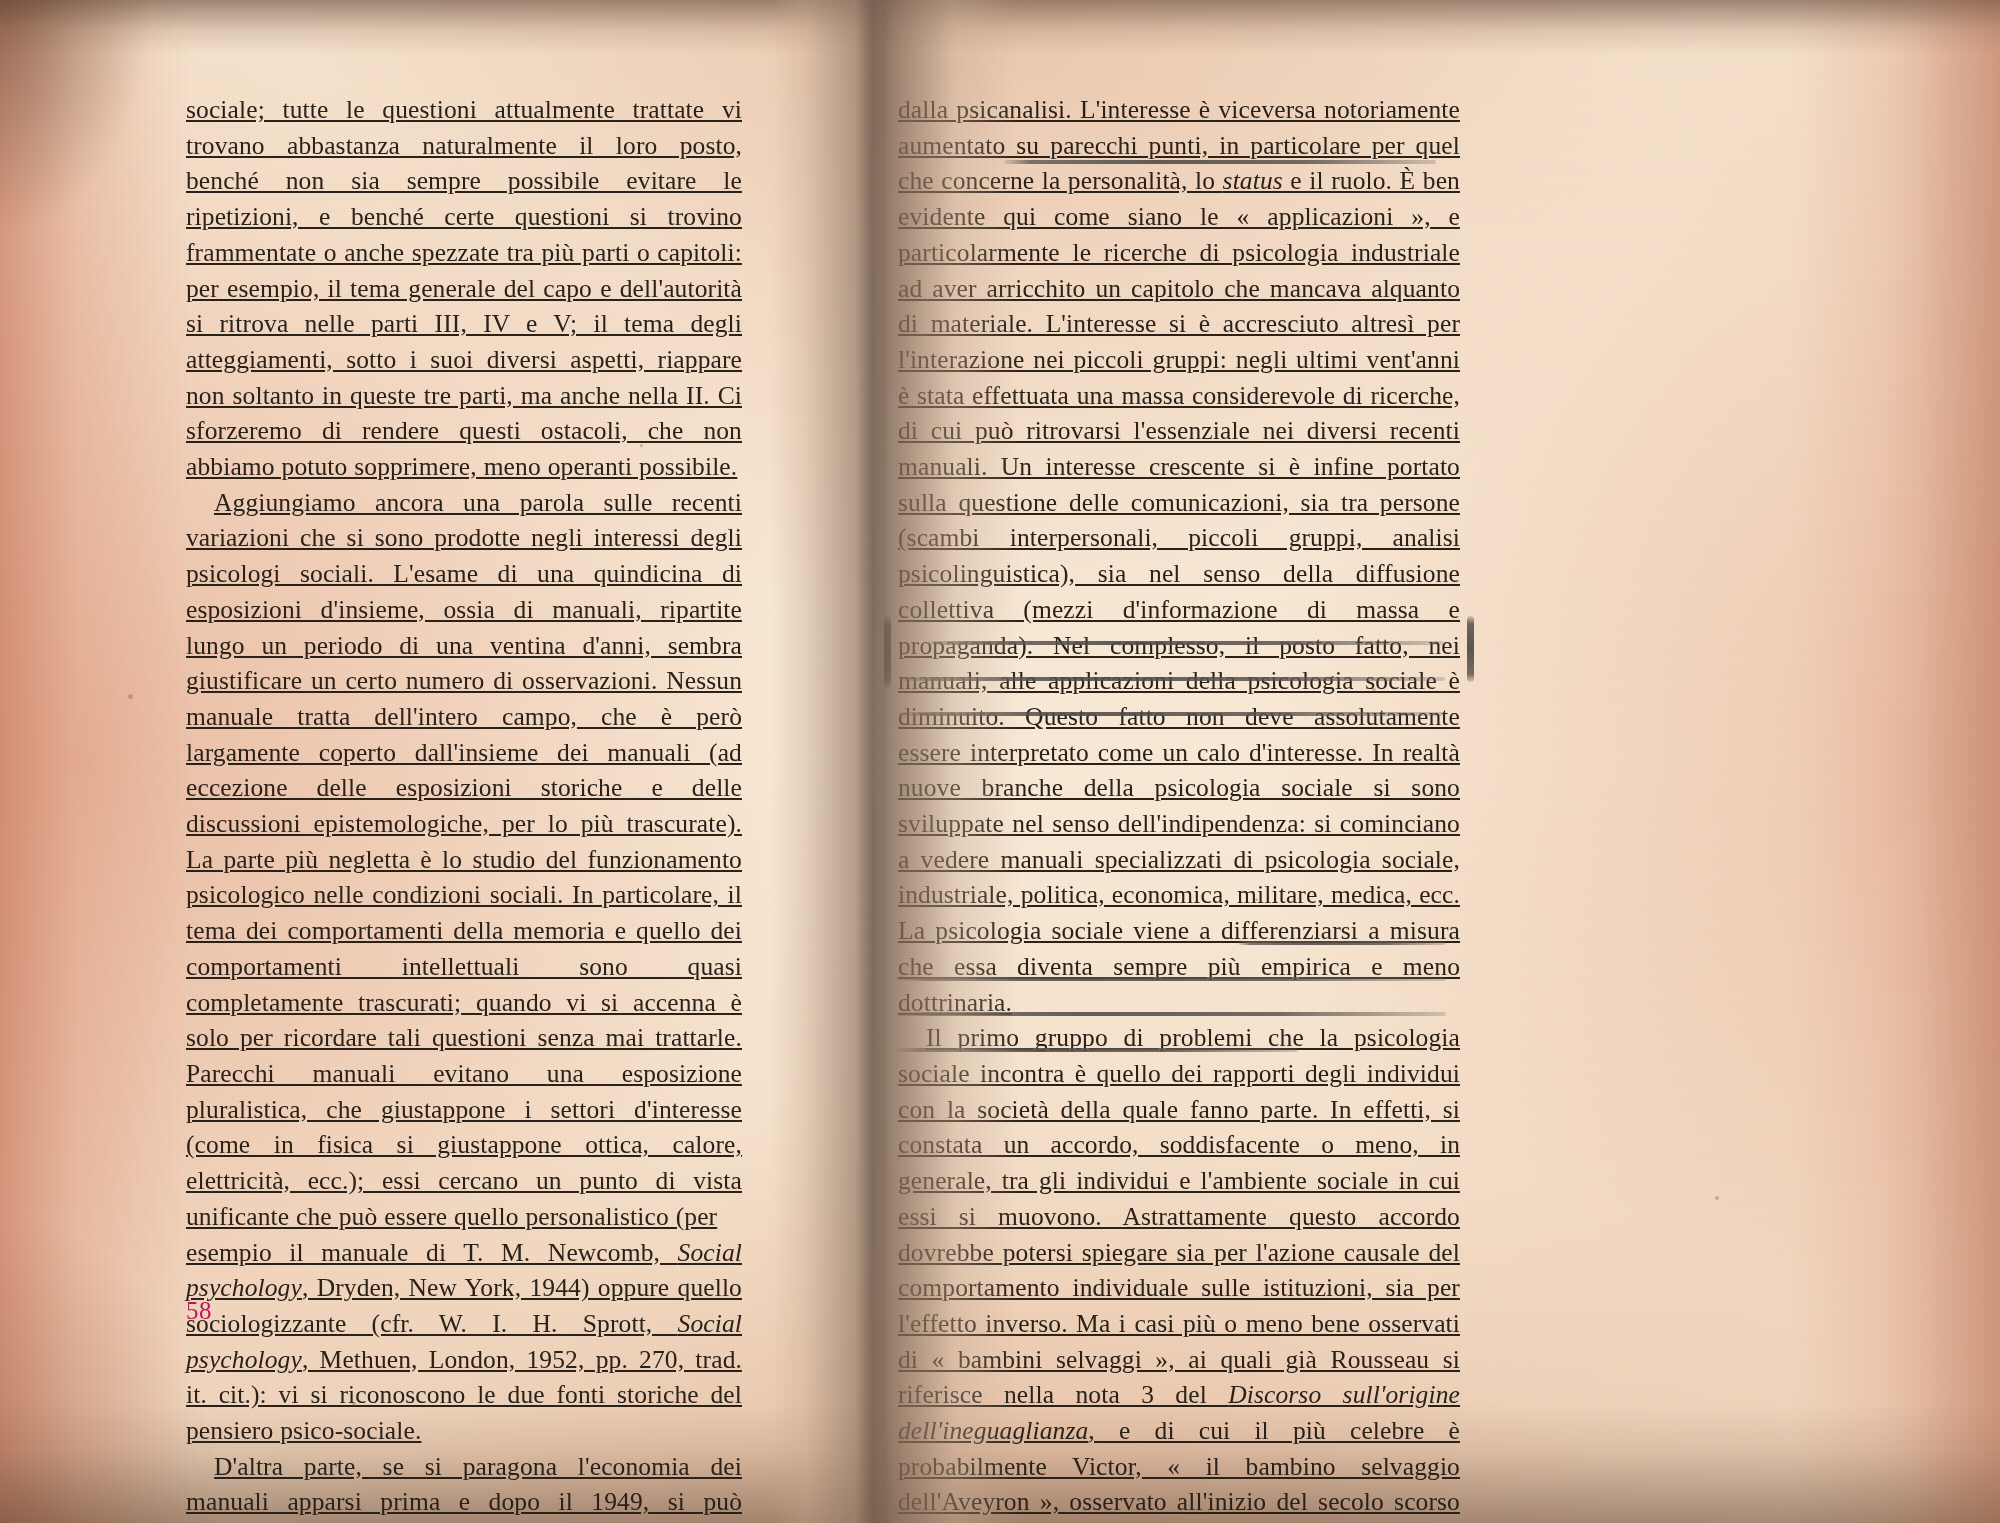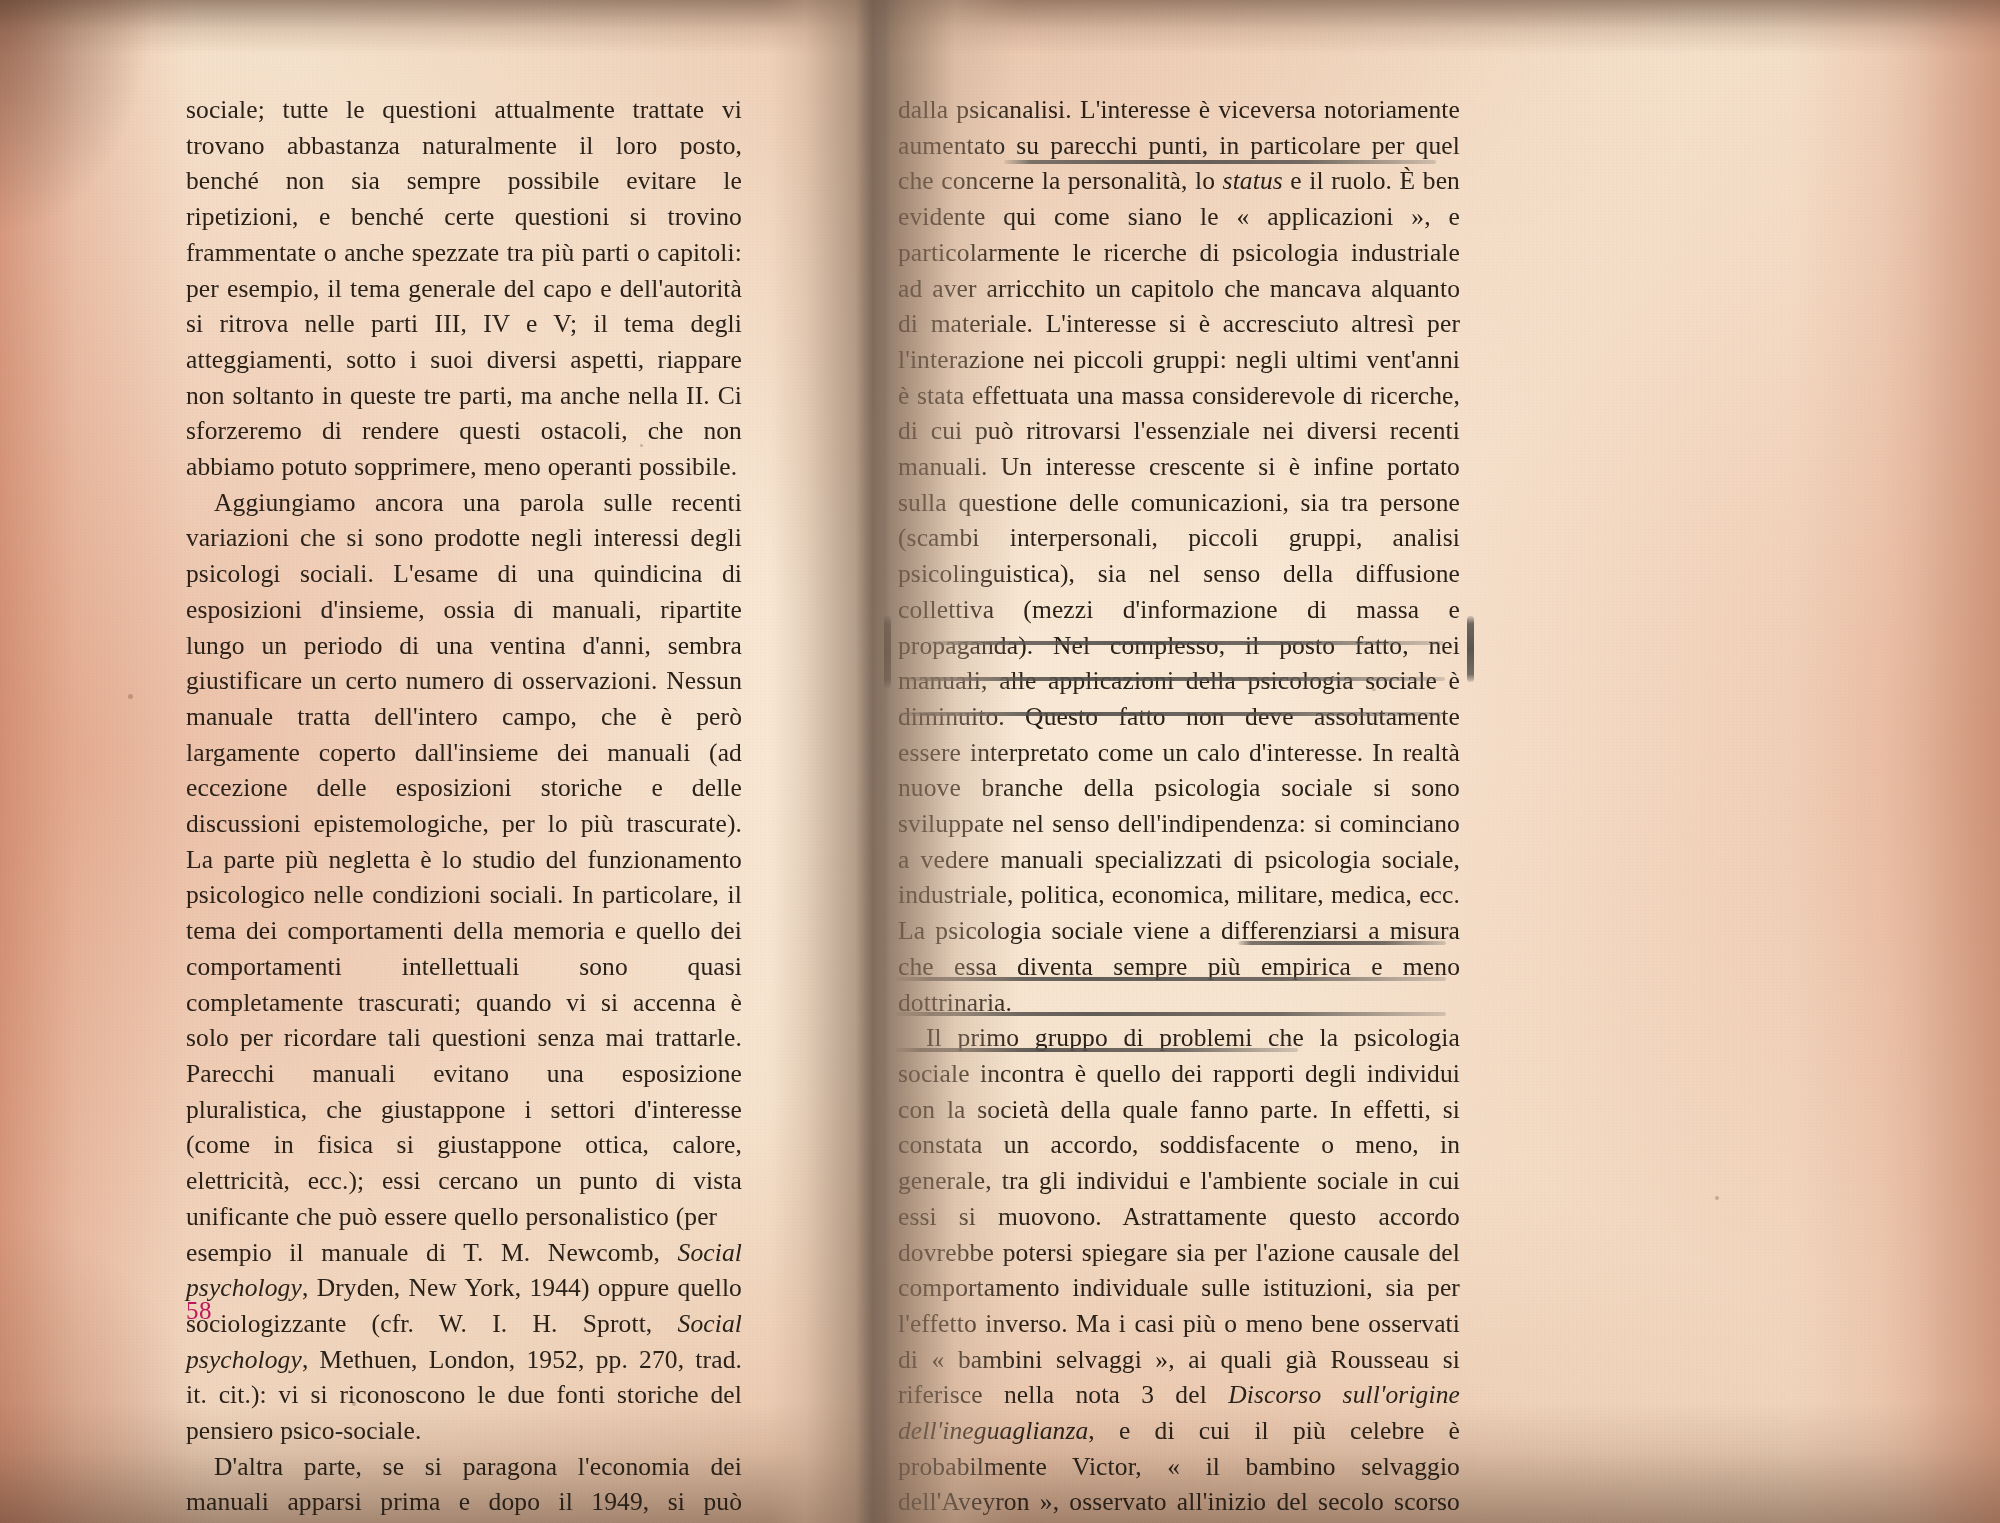--- a/index.html
+++ b/index.html
@@ -107,21 +107,21 @@
     word-spacing: 0.4px;
   }
   .col-left  { left: 186px; top: 92px;  width: 556px; }
   .col-right { left: 18px;  top: 92px;  width: 562px; }
 
   .col p { margin: 0; }
   .col p.ind { text-indent: 28px; }
   .col i { font-style: italic; }
 
   
-  .col p { text-align-last: left; }
+  .col p { text-align-last: left; text-decoration: underline; }
 
   
   .folio {
     position: absolute;
     font-size: 25px;
     color: #be185d;
     letter-spacing: 0.5px;
   }
   .folio-left  { left: 186px;  top: 1297px; }
 

